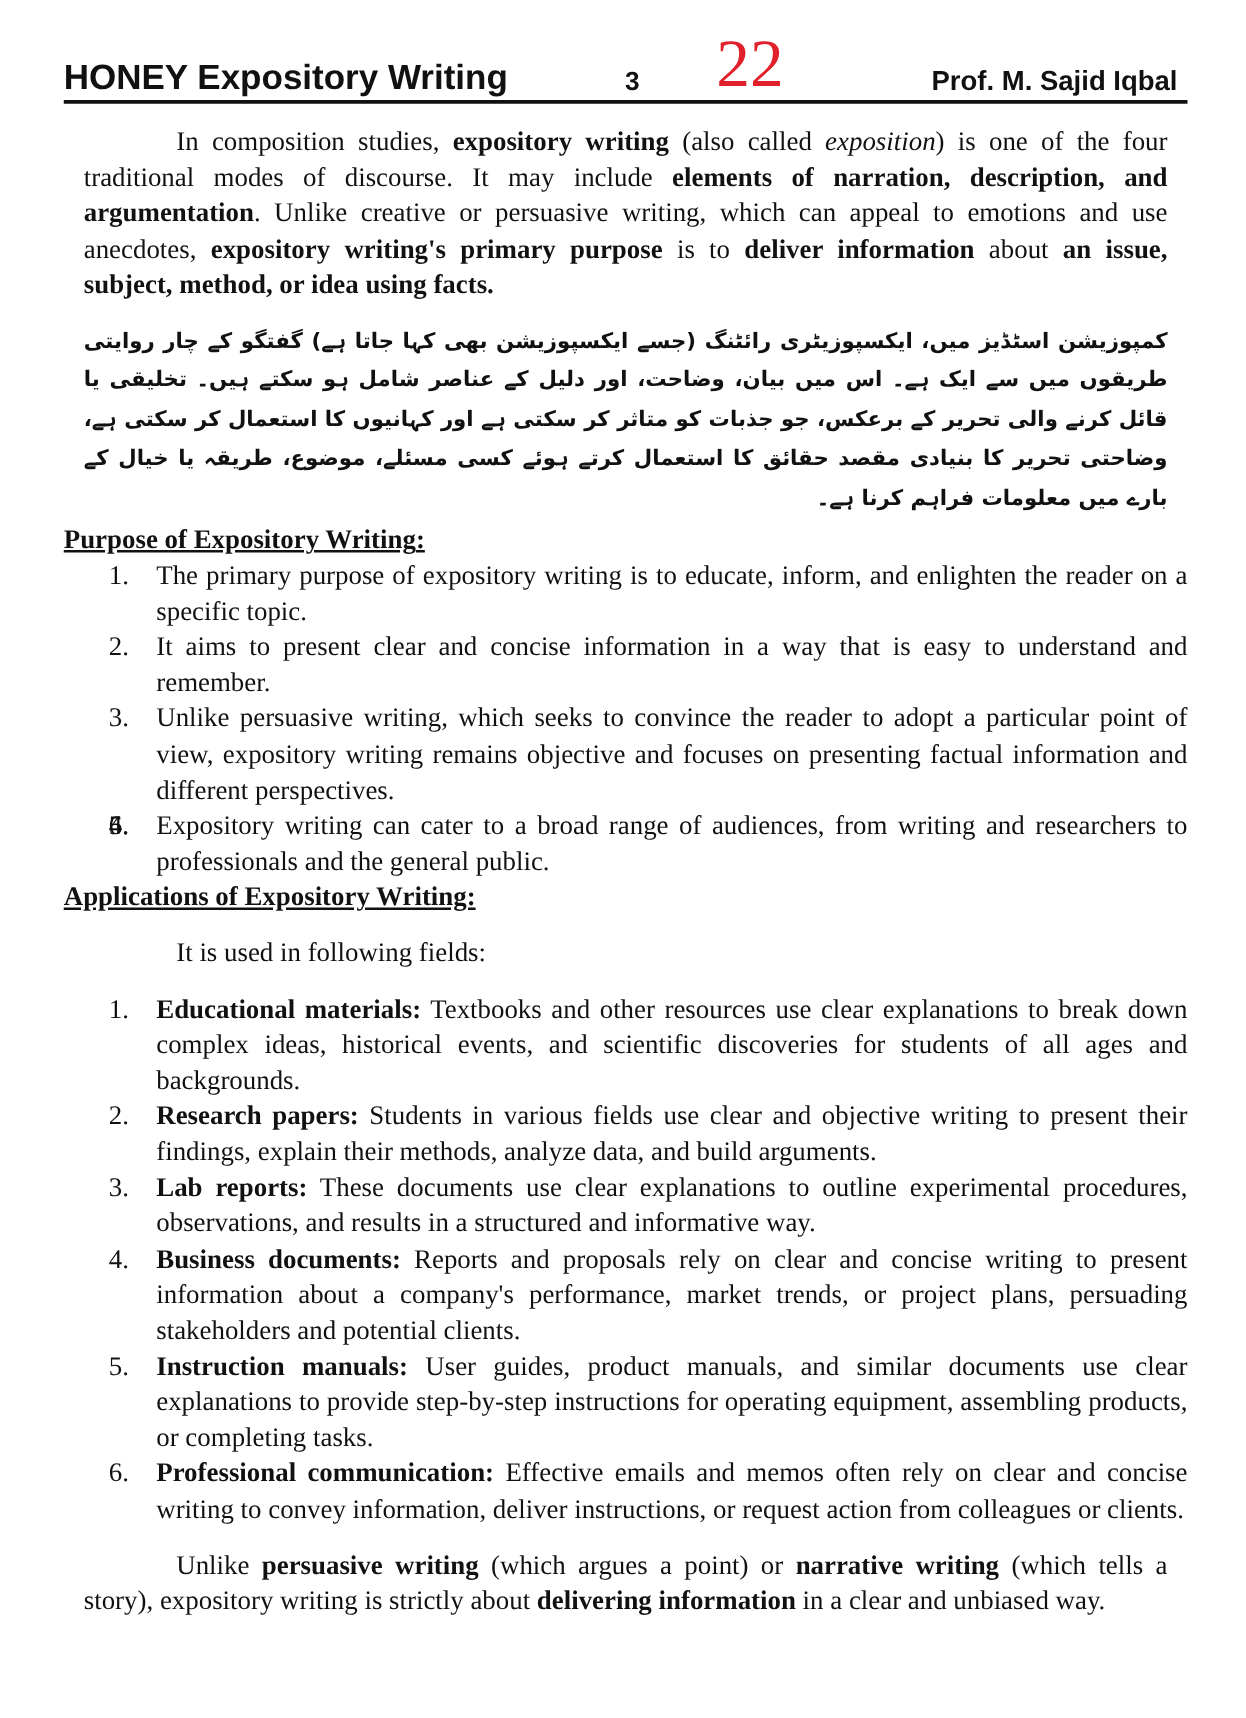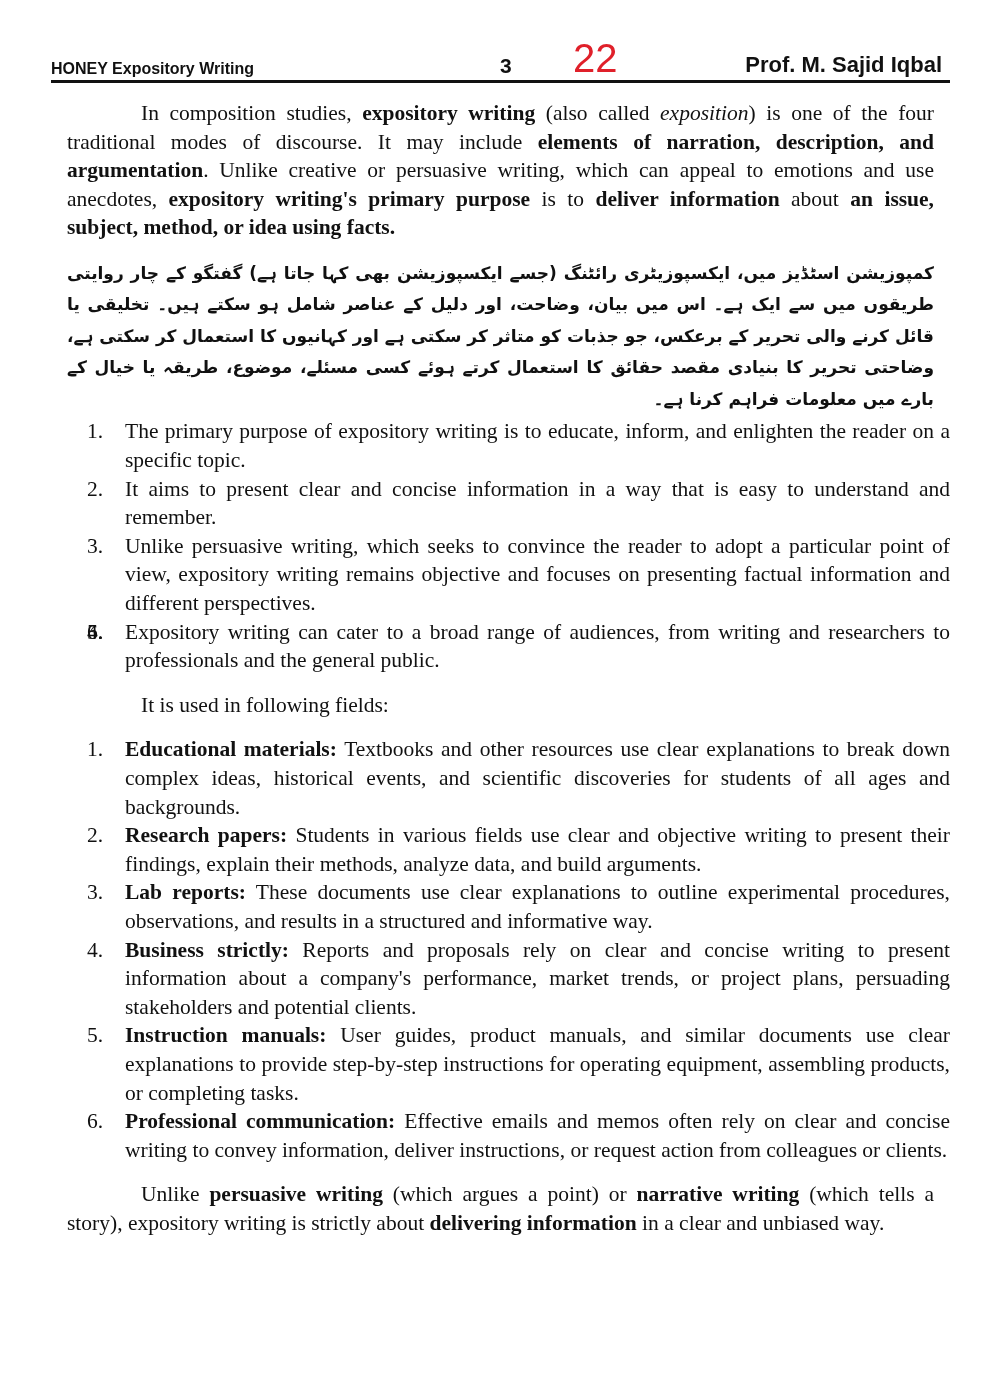--- a/index.html
+++ b/index.html
@@ -3,23 +3,23 @@
 <meta charset="utf-8">
 <style>
   html, body { margin: 0; padding: 0; background: #ffffff; }
   body { width: 997px; height: 1374px; position: relative; overflow: hidden; color: #111; }
   .page { position: absolute; left: 51px; top: 0; width: 899px; }
   .header {
     position: relative; height: 80px;
     border-bottom: 3px solid #111;
     font-family: "Liberation Sans", sans-serif;
   }
-  .header .title { position: absolute; left: 0; bottom: 2px; font-size: 16px; font-weight: bold; }
+  .header .title { position: absolute; left: 0; bottom: 2px; font-size: 28px; font-weight: bold; }
   .header .pnum { position: absolute; left: 449px; bottom: 2px; font-size: 21px; font-weight: bold; }
-  .header .bignum { position: absolute; left: 522px; bottom: 2px; font-size: 40px; color: #e0202a; font-family: Liberation Sans, sans-serif; line-height: 1; text-align: center; }
+  .header .bignum { position: absolute; left: 522px; bottom: 2px; font-size: 54px; color: #e0202a; font-family: Liberation Serif, serif; line-height: 1; text-align: center; }
   .header .author { position: absolute; right: 8px; bottom: 2px; font-size: 22px; font-weight: bold; }
 
   .body { font-family: "Liberation Serif", serif; font-size: 21.5px; line-height: 28.6px; }
   p { margin: 16px; text-align: justify; }
   .indent { text-indent: 74px; }
   .urdu {
     direction: rtl; text-align: justify; font-family: "DejaVu Sans", sans-serif;
     font-size: 17px; line-height: 31.5px; font-weight: bold; margin-top: 4px; margin-bottom: 2px;
   }
   .heading { font-weight: bold; text-decoration: underline; margin: 0; }
@@ -39,34 +39,36 @@
     <span class="pnum">3</span>
     <span class="bignum" style="color: rgb(224, 32, 42);">22</span>
     <span class="author">Prof. M. Sajid Iqbal</span>
   </div>
 
   <div class="body">
     <p class="indent"><span>In composition studies, </span><b>expository writing</b><span> (also called </span><i>exposition</i><span>) is one of the four traditional modes of discourse. It may include </span><b>elements of narration, description, and argumentation</b><span>. Unlike creative or persuasive writing, which can appeal to emotions and use anecdotes, </span><b>expository writing's primary purpose</b><span> is to </span><b>deliver information</b><span> about </span><b>an issue, subject, method, or idea using facts.</b></p>
 
     <p class="urdu">کمپوزیشن اسٹڈیز میں، ایکسپوزیٹری رائٹنگ (جسے ایکسپوزیشن بھی کہا جاتا ہے) گفتگو کے چار روایتی طریقوں میں سے ایک ہے۔ اس میں بیان، وضاحت، اور دلیل کے عناصر شامل ہو سکتے ہیں۔ تخلیقی یا قائل کرنے والی تحریر کے برعکس، جو جذبات کو متاثر کر سکتی ہے اور کہانیوں کا استعمال کر سکتی ہے، وضاحتی تحریر کا بنیادی مقصد حقائق کا استعمال کرتے ہوئے کسی مسئلے، موضوع، طریقہ یا خیال کے بارے میں معلومات فراہم کرنا ہے۔</p>
 
+    <p class="heading"><span>Purpose of Expository Writing</span><span class="colon">:</span></p>
     <ol>
       <li><span class="num">1.</span><span>The primary purpose of expository writing is to educate, inform, and enlighten the reader on a specific topic.</span></li>
       <li><span class="num">2.</span><span>It aims to present clear and concise information in a way that is easy to understand and remember.</span></li>
       <li><span class="num">3.</span><span>Unlike persuasive writing, which seeks to convince the reader to adopt a particular point of view, expository writing remains objective and focuses on presenting factual information and different perspectives.</span></li>
       <li><span class="num">4.</span></li>
       <li><span class="num">5.</span></li>
       <li><span class="num">6.</span><span>Expository writing can cater to a broad range of audiences, from writing and researchers to professionals and the general public.</span></li>
     </ol>
 
+    <p class="heading">Applications of Expository Writing:</p>
     <p class="sub">It is used in following fields:</p>
     <ol>
       <li><span class="num">1.</span><b>Educational materials:</b><span> Textbooks and other resources use clear explanations to break down complex ideas, historical events, and scientific discoveries for students of all ages and backgrounds.</span></li>
       <li><span class="num">2.</span><b>Research papers:</b><span> Students in various fields use clear and objective writing to present their findings, explain their methods, analyze data, and build arguments.</span></li>
       <li><span class="num">3.</span><b>Lab reports:</b><span> These documents use clear explanations to outline experimental procedures, observations, and results in a structured and informative way.</span></li>
-      <li><span class="num">4.</span><b>Business strictly:</b><span> Reports and proposals rely on clear and concise writing to present information about a company's performance, market trends, or project plans, persuading stakeholders and potential clients.</span></li>
+      <li><span class="num">4.</span><b>Business documents:</b><span> Reports and proposals rely on clear and concise writing to present information about a company's performance, market trends, or project plans, persuading stakeholders and potential clients.</span></li>
       <li><span class="num">5.</span><b>Instruction manuals:</b><span> User guides, product manuals, and similar documents use clear explanations to provide step-by-step instructions for operating equipment, assembling products, or completing tasks.</span></li>
       <li><span class="num">6.</span><b>Professional communication:</b><span> Effective emails and memos often rely on clear and concise writing to convey information, deliver instructions, or request action from colleagues or clients.</span></li>
     </ol>
 
     <p class="indent"><span>Unlike </span><b>persuasive writing</b><span> (which argues a point) or </span><b>narrative writing</b><span> (which tells a story), expository writing is strictly about </span><b>delivering information</b><span> in a clear and unbiased way.</span></p>
   </div>
 </div>
 
 </body></html>

